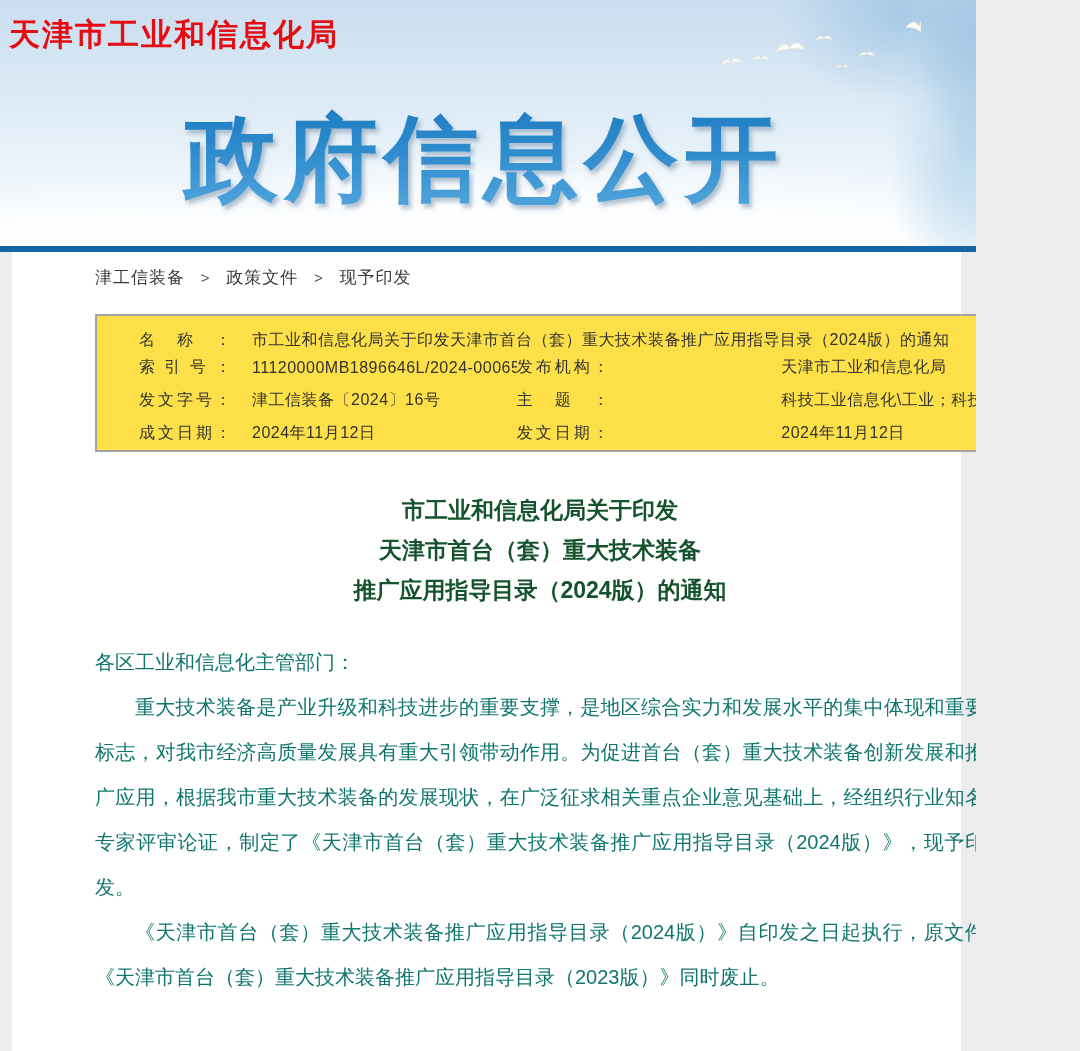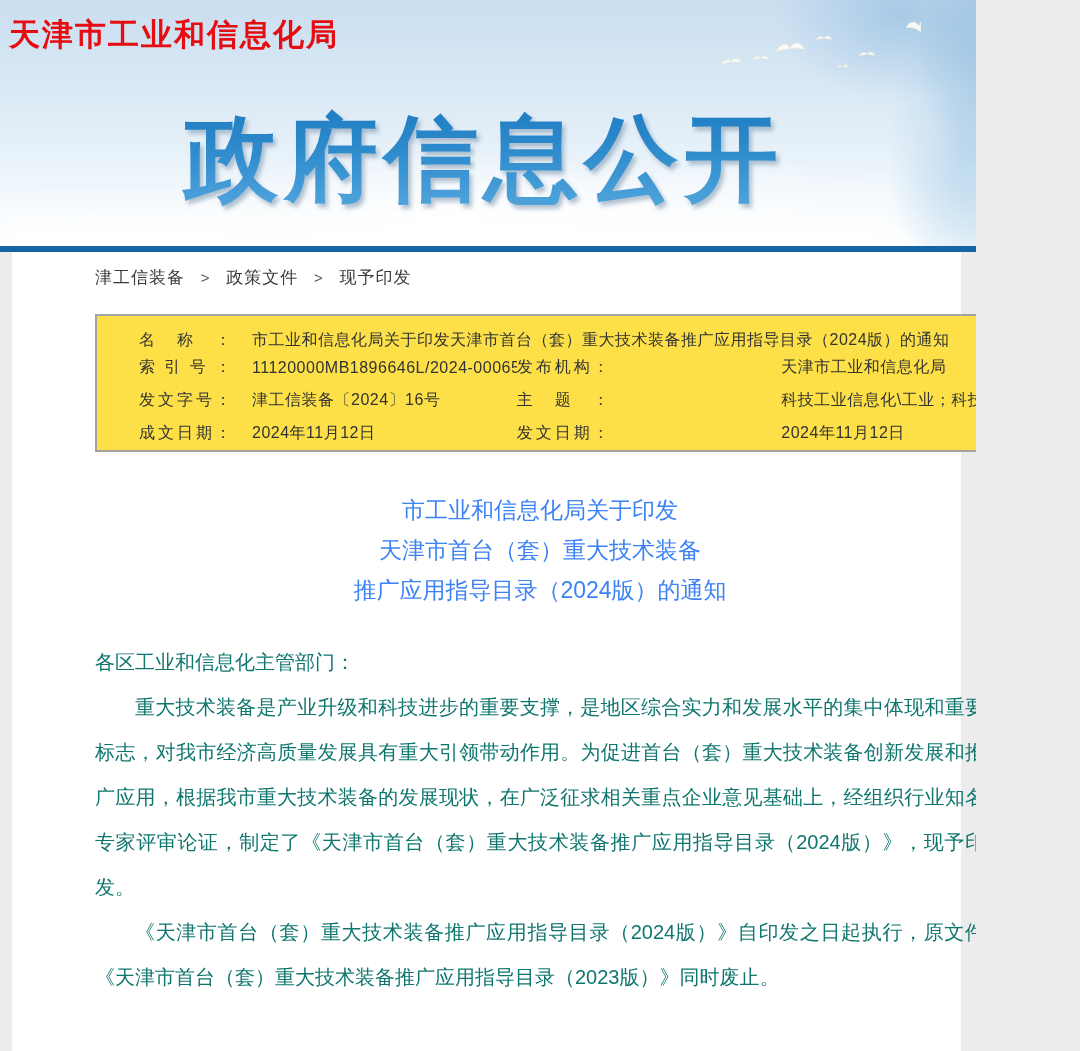--- a/index.html
+++ b/index.html
@@ -80,21 +80,21 @@
     display: inline-block; width: 92px;
     text-align: justify; text-align-last: justify;
   }
   .meta-value { letter-spacing: 0.5px; }
 
   
   .doc-title {
     margin-top: 38px;
     width: 890px;
     text-align: center;
-    font-size: 23px; font-weight: normal; color: #3b82f6;
+    font-size: 23px; font-weight: bold; color: #14532d;
     line-height: 40px;
   }
   .doc-body {
     margin-top: 30px;
     width: 890px;
     font-size: 20px; line-height: 45px; color: #0f766e;
     text-align: justify;
   }
   .doc-body .para { text-indent: 2em; }
 </style>

